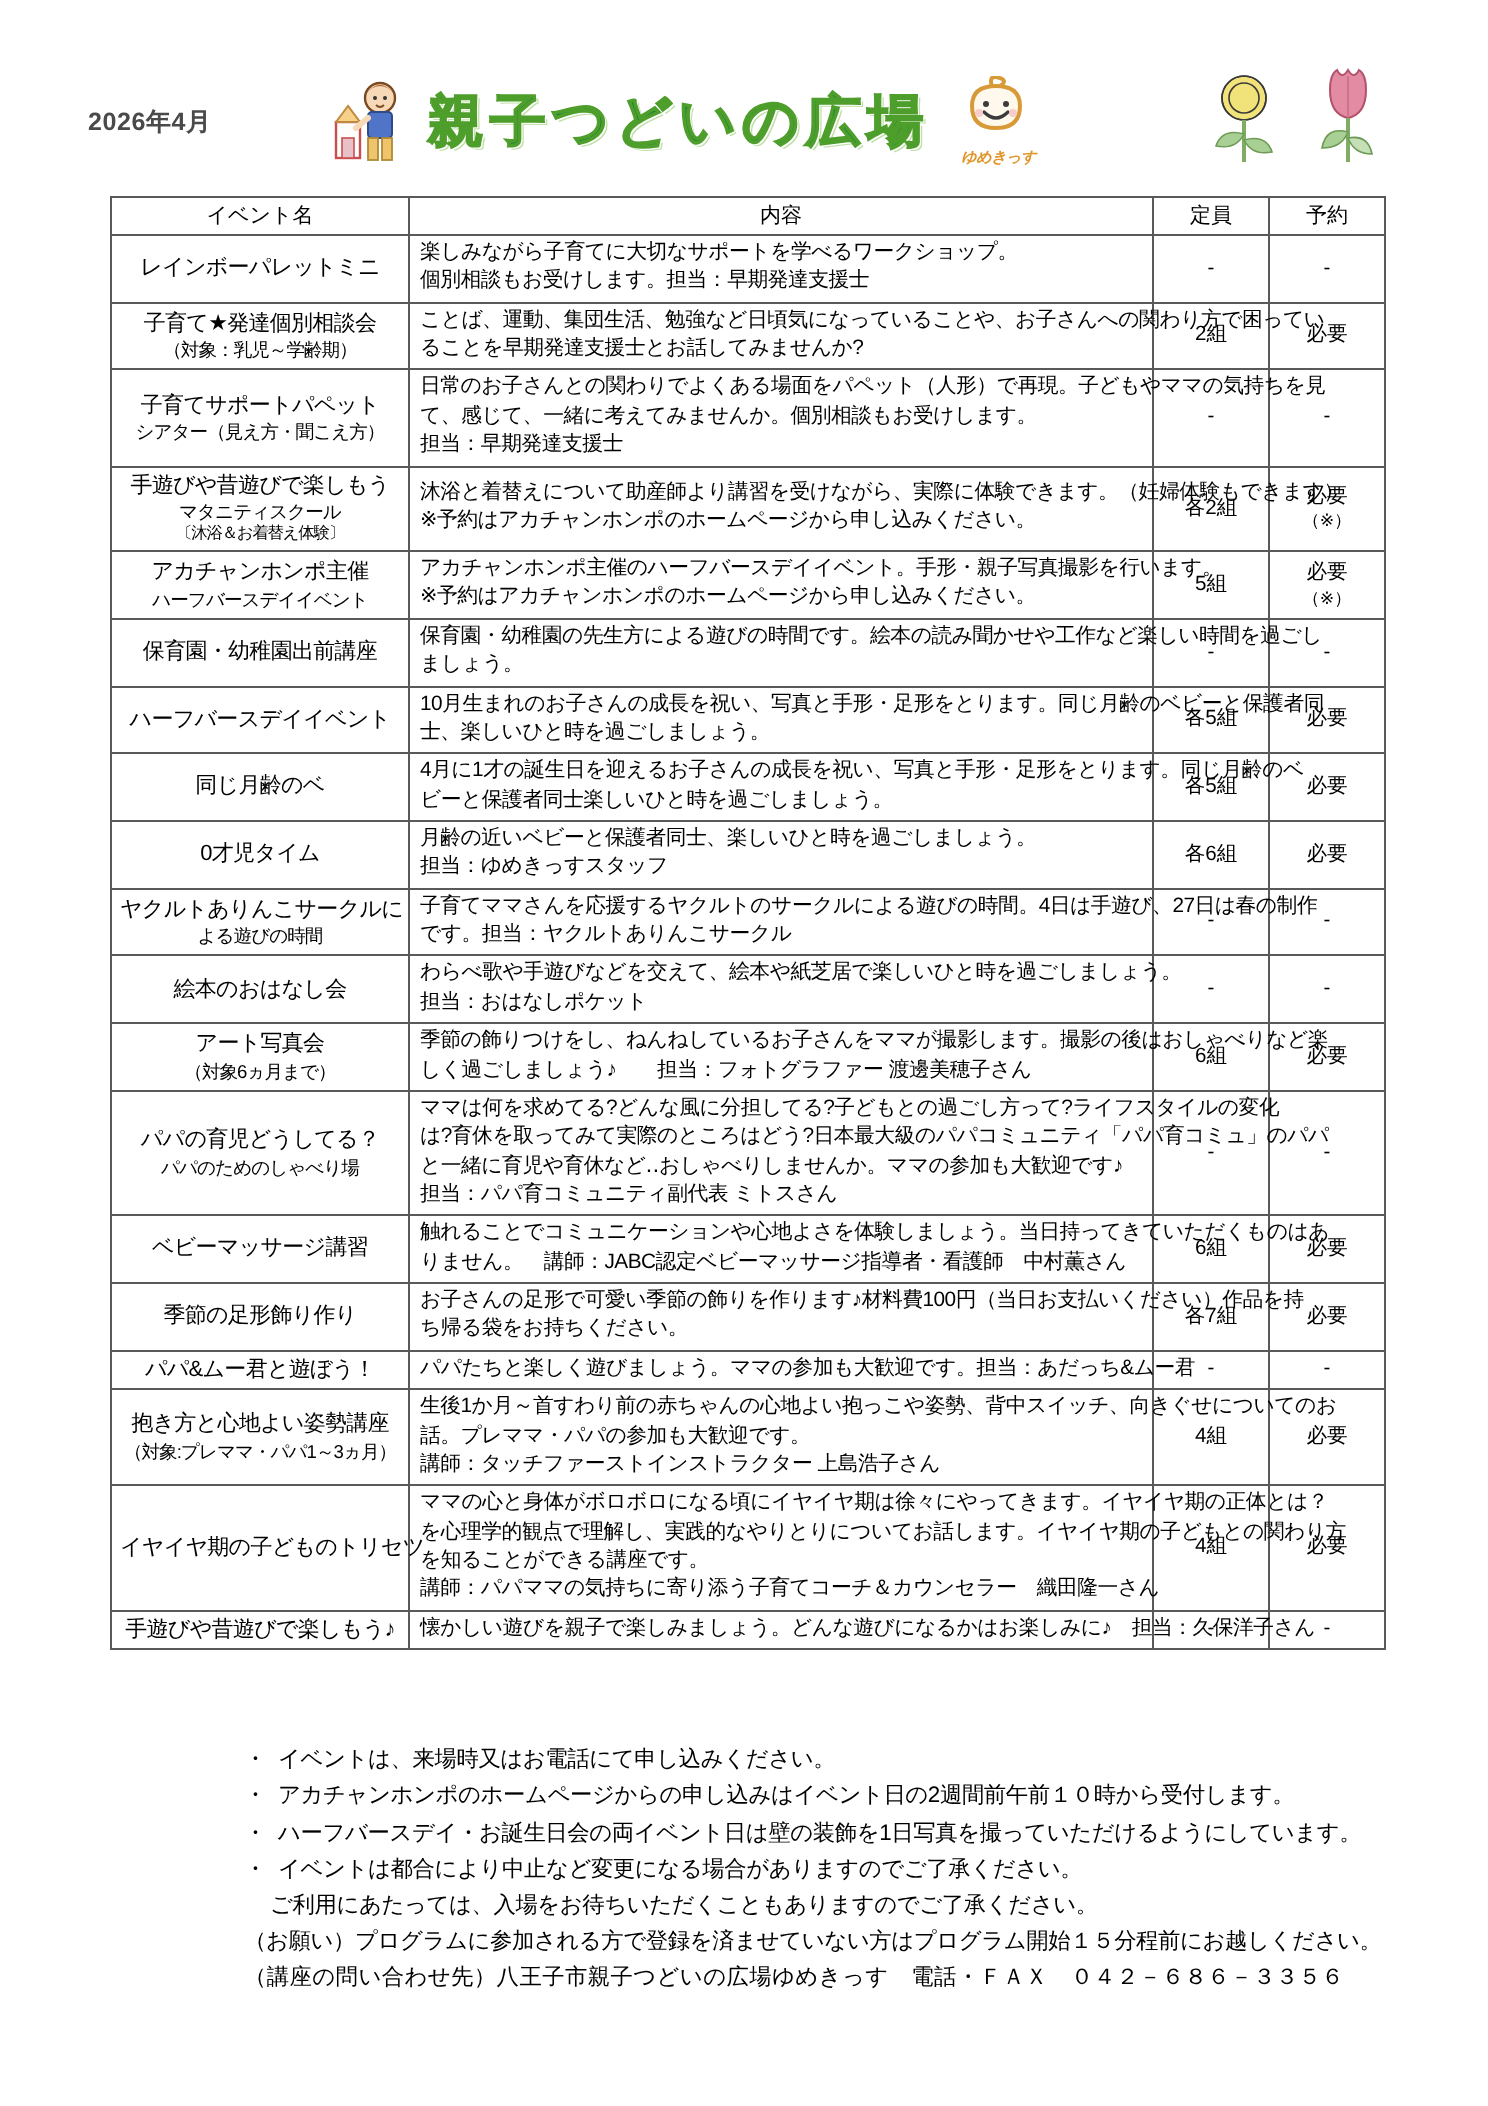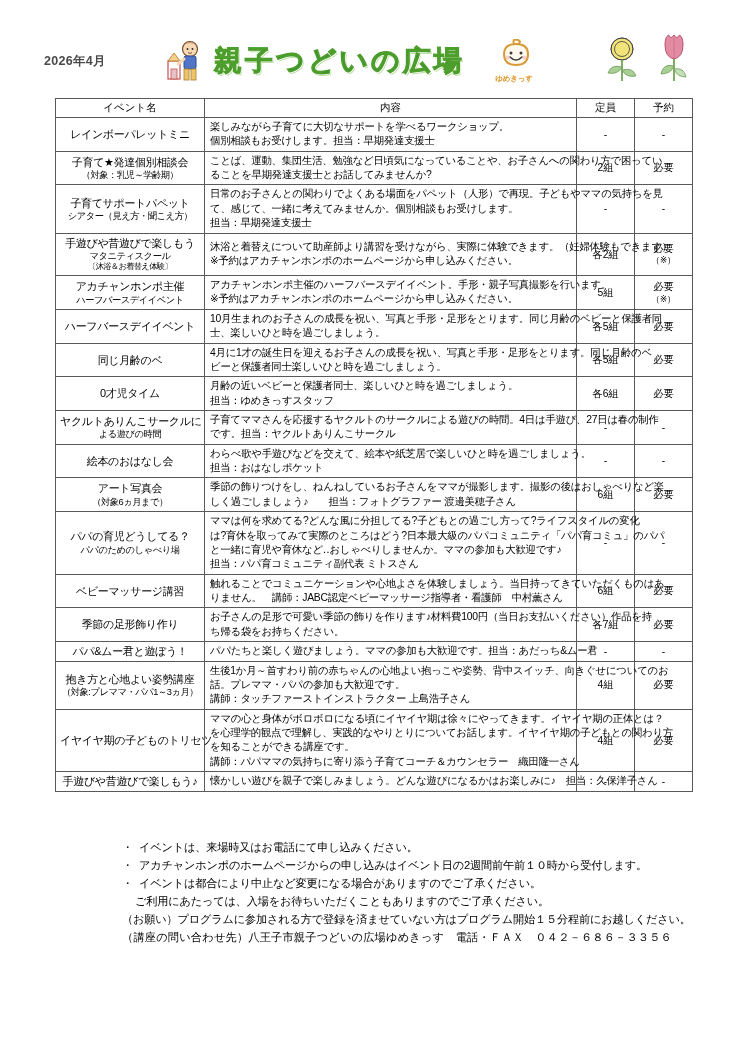--- a/index.html
+++ b/index.html
@@ -44,21 +44,22 @@
     color: #15803d;
     -webkit-text-stroke: 0.9px #4e9e2c;
     text-shadow: 1px 1px 0 #ffffff, 1.6px 1.6px 0 #bfe0a6;
     white-space: nowrap;
     line-height: 1;
   }
   .yume-logo {
     flex: none;
     margin-left: 16px;
     width: 52px;
-    text-align: right;
+    text-align: left;
+    font-style: italic;
   }
   .yume-logo .face { display: block; margin: 0 auto; }
   .yume-logo .cap {
     display: block;
     margin-top: 1px;
     font-size: 7.5px;
     font-weight: bold;
     color: #e0962a;
     letter-spacing: -0.2px;
   }
@@ -271,20 +272,29 @@
       <tr>
         <td class="ev-name"><span>アカチャンホンポ主催</span><span class="sub">ハーフバースデイイベント</span></td>
         <td class="ev-detail">
           <div>アカチャンホンポ主催のハーフバースデイイベント。手形・親子写真撮影を行います。</div>
           <div>※予約はアカチャンホンポのホームページから申し込みください。</div>
         </td>
         <td class="ev-cap">5組</td>
         <td class="ev-resv"><span>必要</span><span class="note">（※）</span></td>
       </tr>
       <tr>
+        <td class="ev-name"><span>保育園・幼稚園出前講座</span></td>
+        <td class="ev-detail">
+          <div>保育園・幼稚園の先生方による遊びの時間です。絵本の読み聞かせや工作など楽しい時間を過ごし</div>
+          <div>ましょう。</div>
+        </td>
+        <td class="ev-cap">-</td>
+        <td class="ev-resv"><span>-</span></td>
+      </tr>
+      <tr>
         <td class="ev-name"><span>ハーフバースデイイベント</span></td>
         <td class="ev-detail">
           <div>10月生まれのお子さんの成長を祝い、写真と手形・足形をとります。同じ月齢のベビーと保護者同</div>
           <div>士、楽しいひと時を過ごしましょう。</div>
         </td>
         <td class="ev-cap">各5組</td>
         <td class="ev-resv"><span>必要</span></td>
       </tr>
       <tr>
         <td class="ev-name"><span>同じ月齢のベ</span></td>
@@ -397,18 +407,19 @@
         <td class="ev-cap">-</td>
         <td class="ev-resv"><span>-</span></td>
       </tr>
     </tbody>
 </table>
 
 <div class="notes">
   <div id="note-bullets">
       <div class="bullet-line"><span class="dot">・</span><span>イベントは、来場時又はお電話にて申し込みください。</span></div>
       <div class="bullet-line"><span class="dot">・</span><span>アカチャンホンポのホームページからの申し込みはイベント日の2週間前午前１０時から受付します。</span></div>
+      <div class="bullet-line"><span class="dot">・</span><span>ハーフバースデイ・お誕生日会の両イベント日は壁の装飾を1日写真を撮っていただけるようにしています。</span></div>
       <div class="bullet-line"><span class="dot">・</span><span>イベントは都合により中止など変更になる場合がありますのでご了承ください。</span></div>
     </div>
   <div class="indent-line">ご利用にあたっては、入場をお待ちいただくこともありますのでご了承ください。</div>
   <div class="plain-line">（お願い）プログラムに参加される方で登録を済ませていない方はプログラム開始１５分程前にお越しください。</div>
   <div class="contact-line">（講座の問い合わせ先）八王子市親子つどいの広場ゆめきっす　電話・ＦＡＸ　０４２－６８６－３３５６</div>
 </div>
 
 </body></html>

